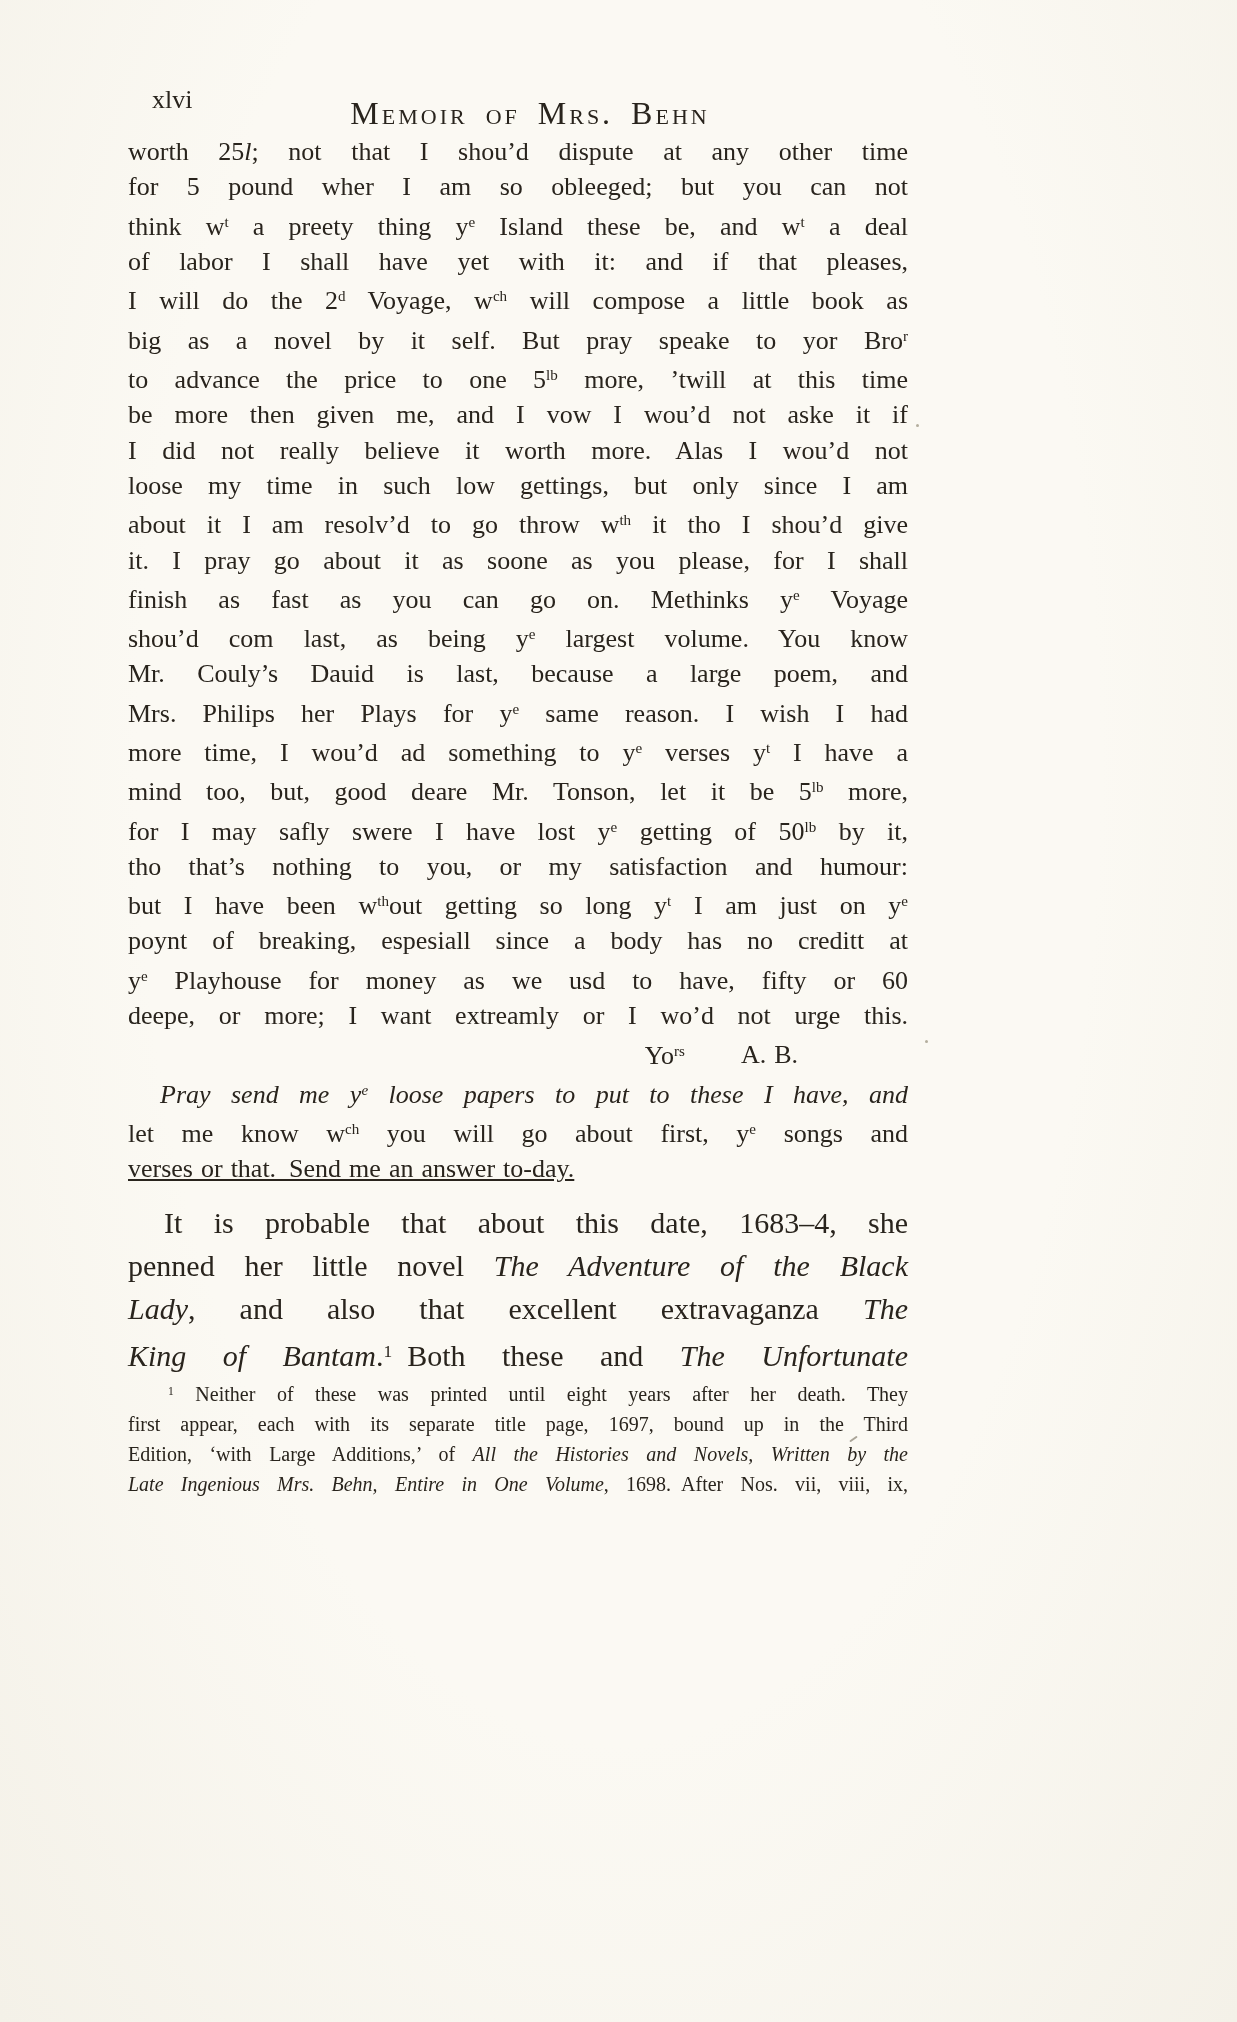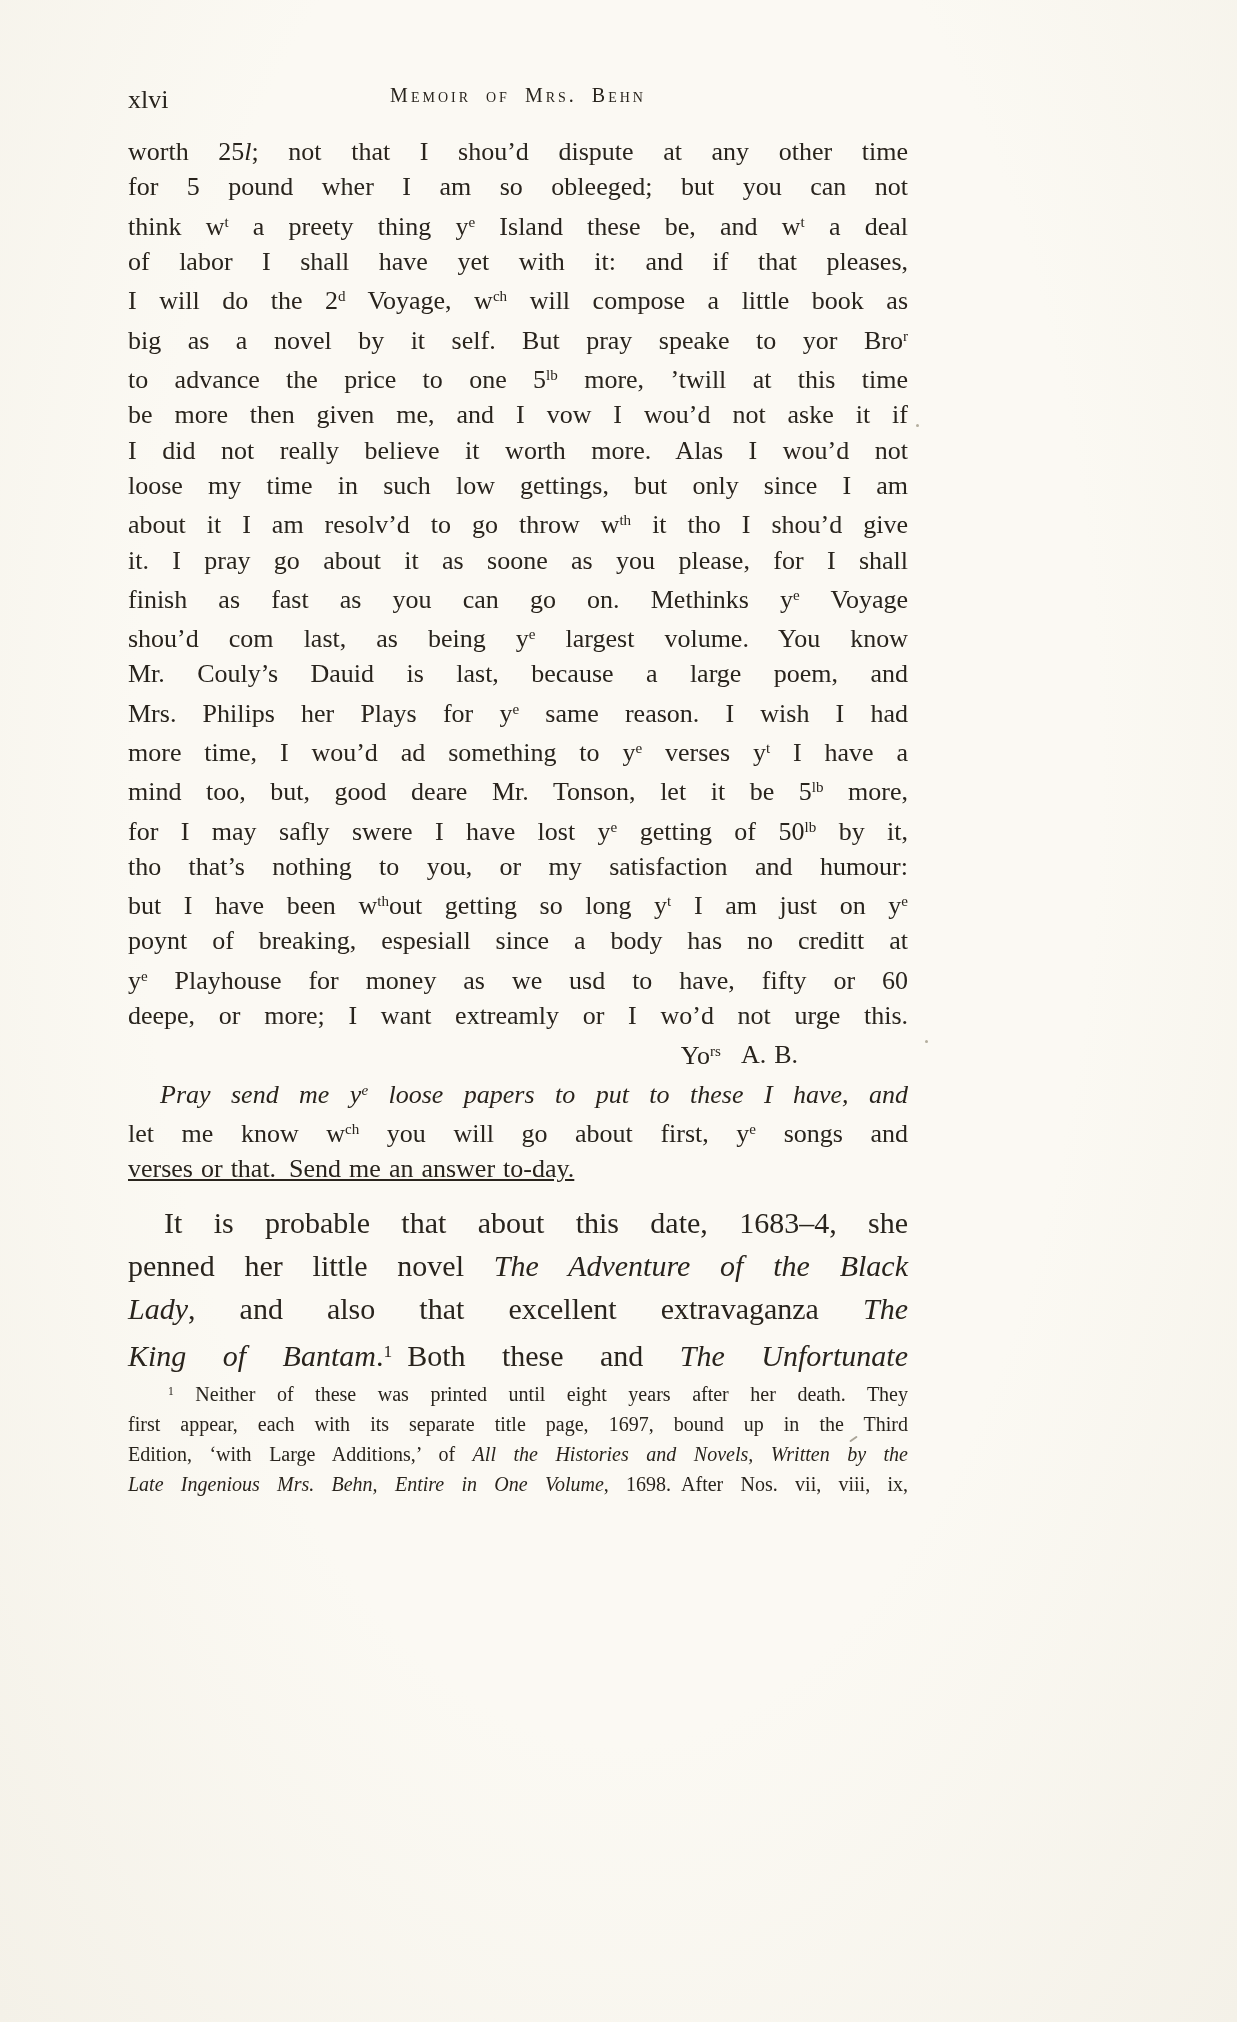--- a/index.html
+++ b/index.html
@@ -20,34 +20,35 @@
   .textblock {
     position: absolute;
     left: 128px;
     top: 84px;
     width: 780px;
   }
   .header {
     position: relative;
     height: 32px;
     font-size: 26px;
+    margin-left: 24px;
   }
   .pagenum {
     position: absolute;
     left: 0;
     top: 1px;
   }
   .runtitle {
     position: absolute;
     left: 0;
     right: 0;
-    top: 0;
+    top: 11px;
     text-align: center;
     font-variant: small-caps;
-    font-size: 20px;
+    font-size: 32px;
     letter-spacing: 3px;
     word-spacing: 7px;
   }
   #blocks { margin-top: 18px; }
   .block { margin: 0; }
   .line {
     text-align: justify;
     text-align-last: justify;
     white-space: normal;
   }
@@ -80,21 +81,21 @@
     margin-top: 0;
     word-spacing: 1px;
   }
   .foot .indent1 { text-indent: 40px; }
   .s-sup {
     font-size: 58%;
     vertical-align: 0.52em;
     letter-spacing: 0;
   }
   .s-i { font-style: italic; }
-  .s-gap { margin-left: 20px; }
+  .s-gap { margin-left: 56px; }
   .scan-mark {
     position: absolute;
     left: 849px;
     top: 1438px;
     width: 9px;
     height: 2px;
     background: #8d8778;
     transform: rotate(-35deg);
     opacity: 0.75;
     border-radius: 1px;

